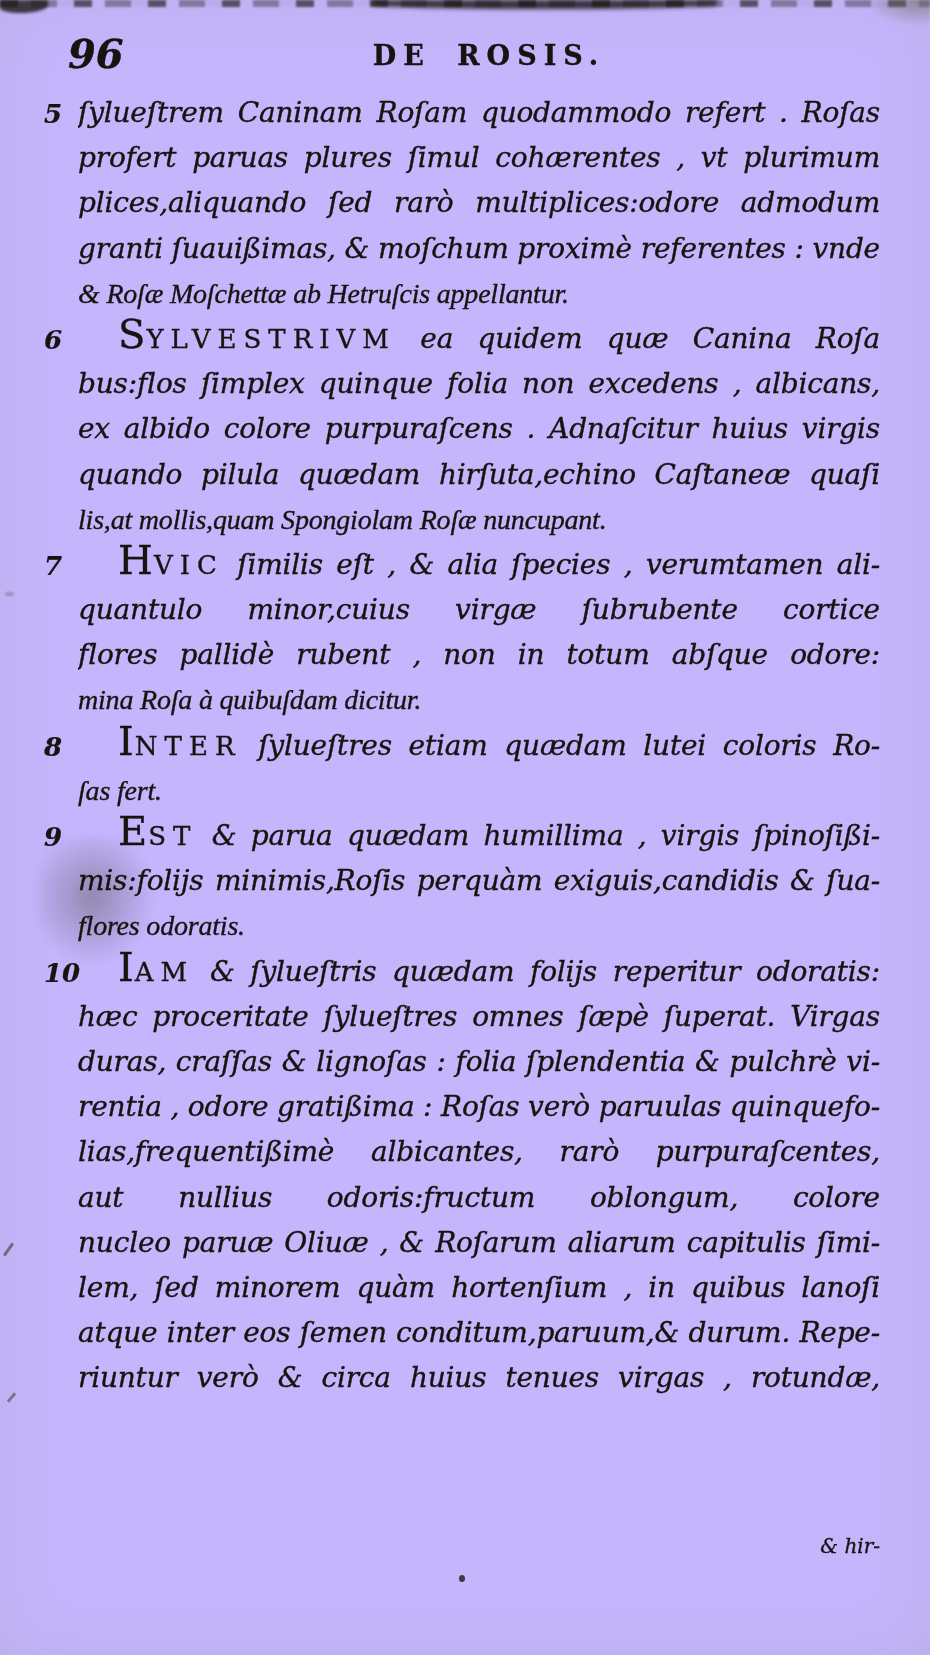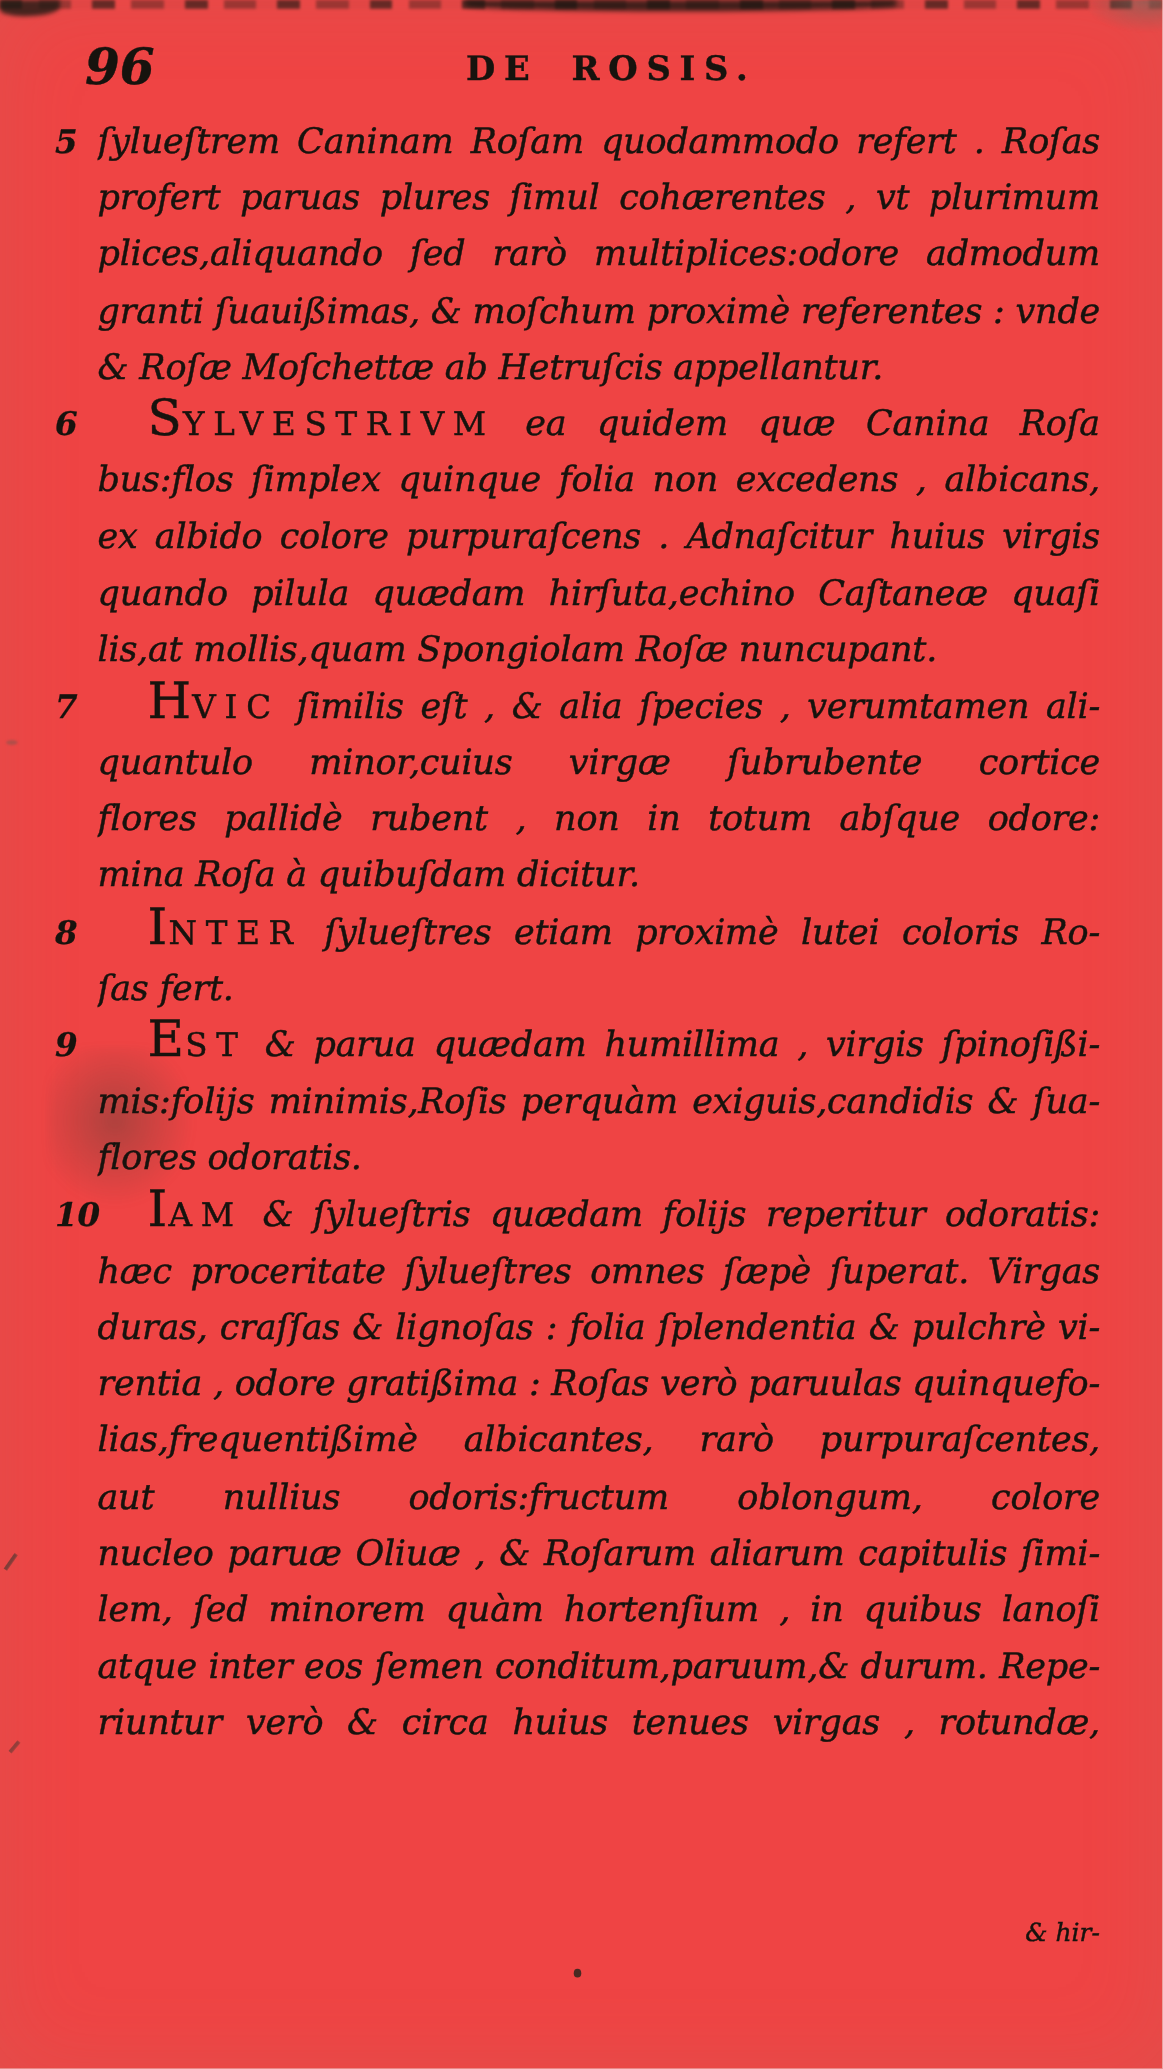--- a/index.html
+++ b/index.html
@@ -1,18 +1,18 @@
 <!DOCTYPE html>
 <html><head>
 <meta charset="utf-8">
 <style>
   html,body{margin:0;padding:0;background:#efeeea;}
   .page{
     position:relative;width:930px;height:1655px;overflow:hidden;
-    background:#ef4444;color:#17130e;
+    background:#c4b5fd;color:#17130e;
     font-family:"DejaVu Serif", serif;
     box-shadow:inset 0 0 70px rgba(150,140,120,.14);
   }
   
   .top-edge{position:absolute;top:0;left:0;width:930px;height:7px;opacity:.75;filter:blur(1.1px);
     background:repeating-linear-gradient(90deg,rgba(28,24,18,.85) 0 18px,rgba(28,24,18,0) 18px 31px,rgba(28,24,18,.5) 31px 57px,rgba(28,24,18,.05) 57px 74px);}
   .top-edge2{position:absolute;top:0;left:372px;width:345px;height:9px;background:rgba(25,21,16,.8);filter:blur(2px);border-radius:0 0 50% 50%;}
   .blob-tl{position:absolute;top:0;left:0;width:48px;height:13px;background:rgba(30,26,20,.8);filter:blur(1.5px);border-radius:0 0 60% 40%;}
   .blob-tr{position:absolute;top:0;right:0;width:64px;height:26px;background:radial-gradient(ellipse at 80% 0%,rgba(110,103,92,.6),rgba(110,103,92,0) 70%);filter:blur(1px);}
   .smudge-8{position:absolute;left:38px;top:838px;width:120px;height:130px;background:radial-gradient(ellipse at 45% 45%,rgba(70,62,52,.38),rgba(70,62,52,0) 68%);filter:blur(3px);}
@@ -29,21 +29,21 @@
   
   .text-block{position:absolute;left:78px;top:90px;width:802px;-webkit-text-stroke:.35px #17130e;}
   .para{position:relative;}
   .pnum{position:absolute;left:-34px;top:9px;width:30px;font-size:26px;font-style:italic;font-weight:bold;-webkit-text-stroke:.2px #17130e;}
   .line{
     height:45.2px;line-height:45.2px;overflow:hidden;
     font-size:28px;font-style:italic;letter-spacing:-.2px;
     text-align:justify;text-align-last:justify;
   }
   .line.first{text-indent:40px;}
-  .line.last{text-align:left;text-align-last:left;}
+  .line.last{text-align:left;text-align-last:left;font-family:Liberation Serif, serif;}
   .ini{font-style:normal;font-size:40px;line-height:0;letter-spacing:1px;}
   .caps{font-style:normal;font-size:26px;letter-spacing:7px;}
   .catchword{position:absolute;right:50px;top:1534px;font-size:20px;font-style:italic;-webkit-text-stroke:.35px #17130e;}
 </style>
 </head>
 <body>
 
 <div class="page">
 
   <div class="top-edge"></div>
@@ -82,21 +82,21 @@
     <section class="para">
       <span class="pnum">7</span>
       <div class="line first"><span class="ini">H</span><span class="caps">VIC</span><span> ſimilis eſt , &amp; alia ſpecies , verumtamen ali-</span></div>
       <div class="line">quantulo minor,cuius virgæ ſubrubente cortice veſtiuntur ;</div>
       <div class="line">flores pallidè rubent , non in totum abſque odore: Cinamo-</div>
       <div class="line last">mina Roſa à quibuſdam dicitur.</div>
     </section>
 
     <section class="para">
       <span class="pnum">8</span>
-      <div class="line first"><span class="ini">I</span><span class="caps">NTER</span><span> ſylueſtres etiam proximè lutei coloris Ro-</span></div>
+      <div class="line first"><span class="ini">I</span><span class="caps">NTER</span><span> ſylueſtres etiam quædam lutei coloris Ro-</span></div>
       <div class="line last">ſas fert.</div>
     </section>
 
     <section class="para">
       <span class="pnum">9</span>
       <div class="line first"><span class="ini">E</span><span class="caps">ST</span><span> &amp; parua quædam humillima , virgis ſpinoſißi-</span></div>
       <div class="line">mis:folijs minimis,Roſis perquàm exiguis,candidis &amp; ſua-</div>
       <div class="line last">flores odoratis.</div>
     </section>
 

